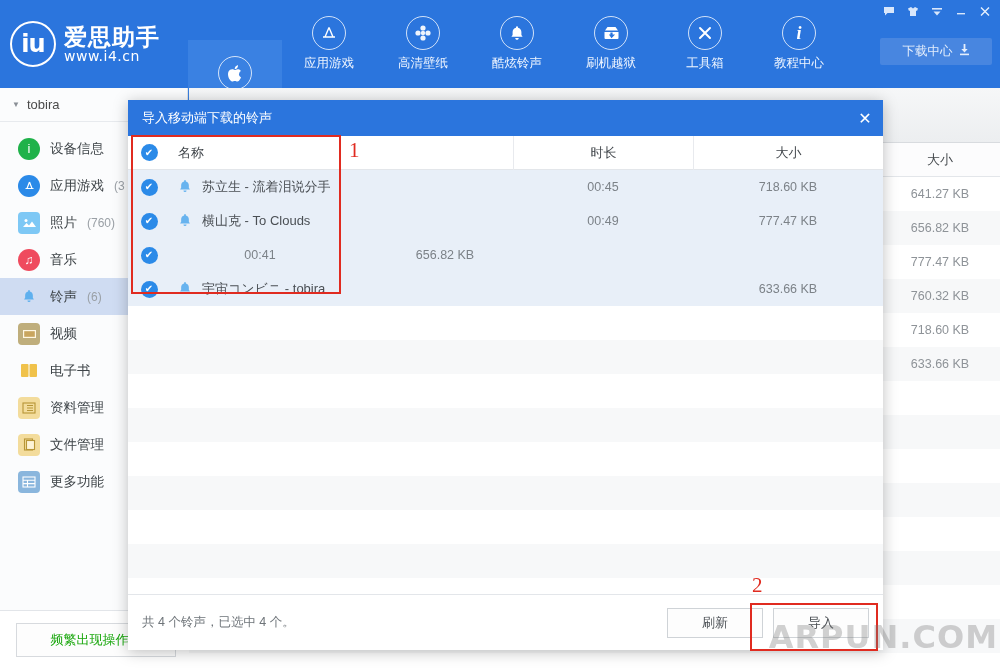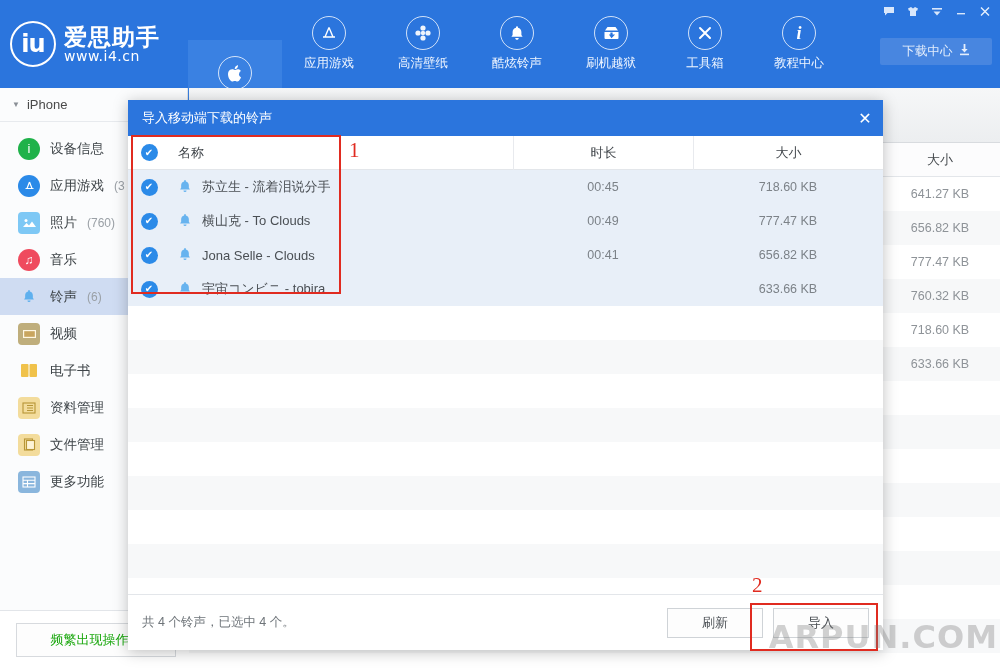--- a/index.html
+++ b/index.html
@@ -327,21 +327,21 @@
             <path d="M4.6 0h1.8v5h2.3L5.5 8.6 2.3 5h2.3z"></path>
             <rect x="1" y="9.6" width="9" height="1.6"></rect>
           </svg>
       </span>
     </div>
   </div>
 
   <div class="sidebar">
     <div class="device-row">
       <span class="caret">▼</span>
-      <span>iPhone</span>
+      <span>tobira</span>
     </div>
 
     <div class="side-list">
       <div class="side-item">
         <span class="side-ico" style="background:#1fb24a;border-radius:50%;">i</span>
         <span>设备信息</span>
         <span class="side-count"></span>
       </div>
       <div class="side-item">
         <span class="side-ico" style="background:#2b8ae8;border-radius:50%;">
@@ -513,28 +513,20 @@
           <span>横山克 - To Clouds</span>
         </div>
         <div class="m-dur-cell">00:49</div>
         <div class="m-size-cell">777.47 KB</div>
       </div>
 
       <div class="m-row">
         <div class="m-chk-cell">
           <span class="chk">✔</span>
         </div>
-        <div class="m-name-cell">
-          <span class="bell">
-            <svg width="14" height="15" viewBox="0 0 16 17" fill="#67b3ef">
-                <path d="M8 1.2a1 1 0 011 1v.5c2 .4 3.4 2.2 3.4 4.3v3l1.2 1.8H2.4l1.2-1.8V7c0-2.1 1.4-3.9 3.4-4.3v-.5a1 1 0 011-1zM6.2 13.1h3.6a1.8 1.8 0 01-3.6 0z"></path>
-              </svg>
-          </span>
-          <span>Jona Selle - Clouds</span>
-        </div>
         <div class="m-dur-cell">00:41</div>
         <div class="m-size-cell">656.82 KB</div>
       </div>
 
       <div class="m-row">
         <div class="m-chk-cell">
           <span class="chk">✔</span>
         </div>
         <div class="m-name-cell">
           <span class="bell">

